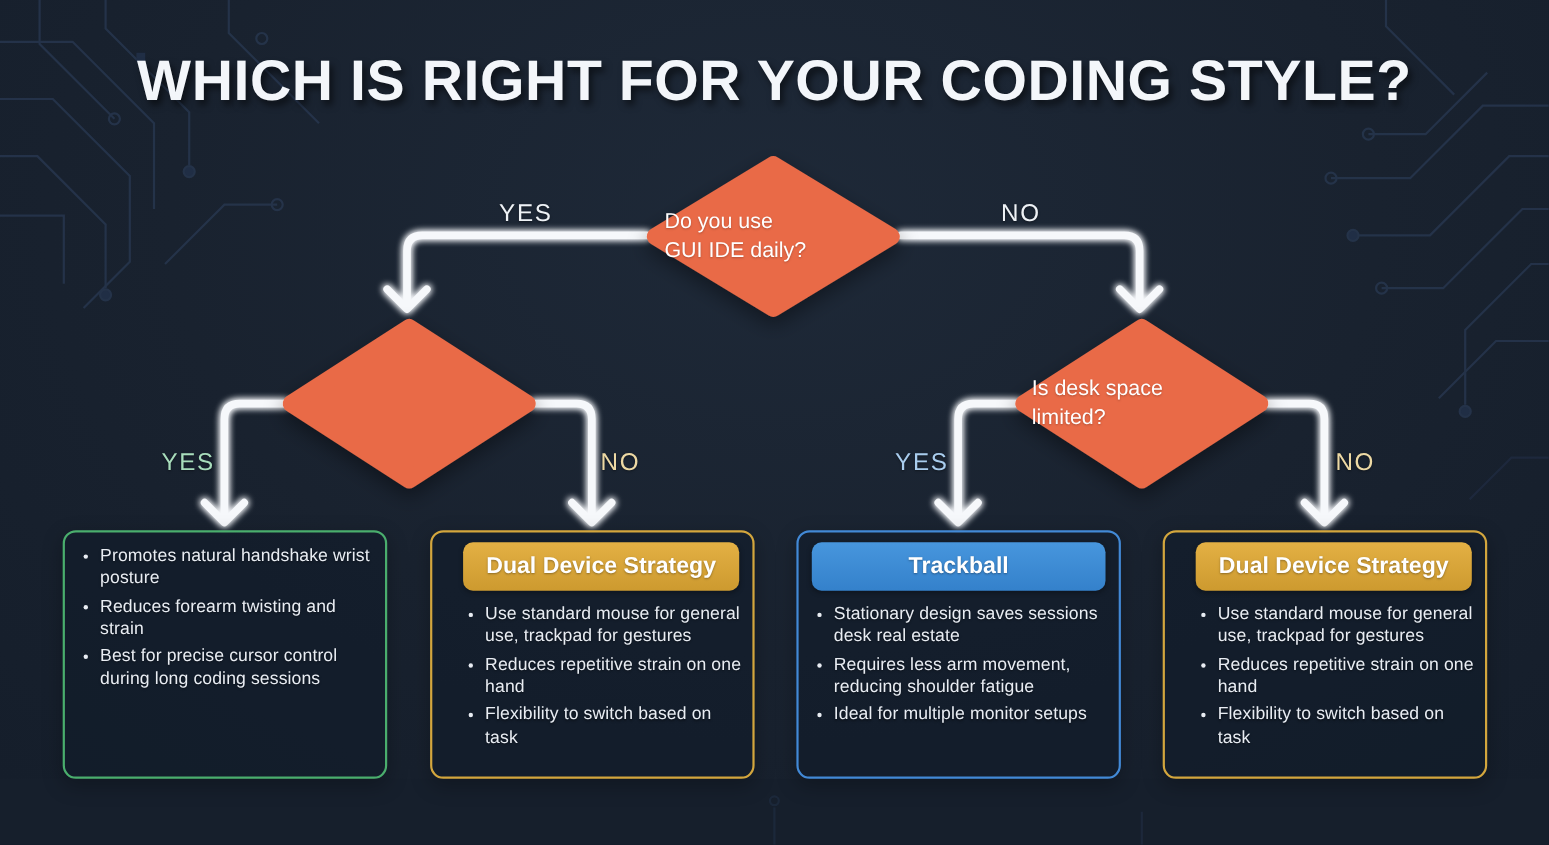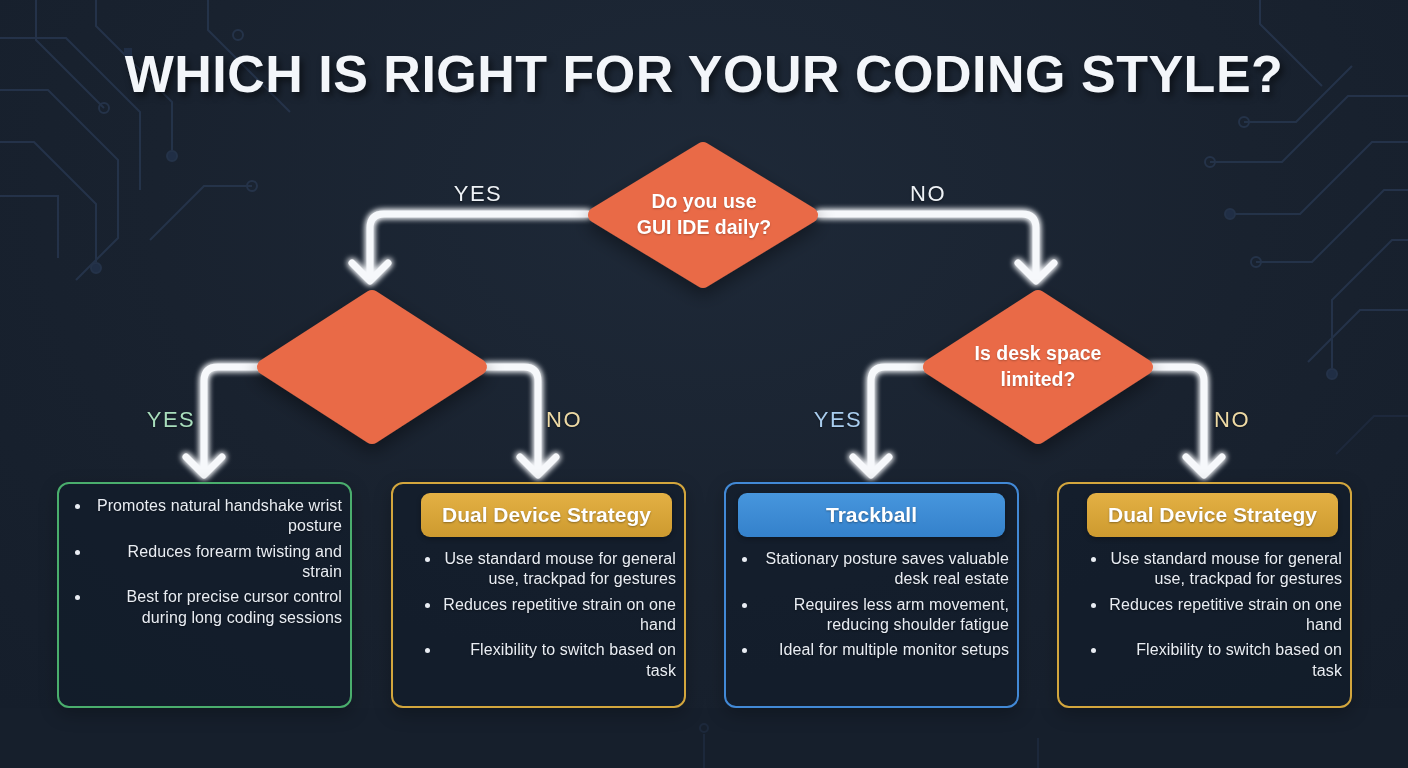--- a/index.html
+++ b/index.html
@@ -12,22 +12,22 @@
   svg.layer { position:absolute; left:0; top:0; width:1408px; height:768px; }
   .title {
     position:absolute; top:48px; left:0; width:100%;
     text-align:center; color:#f3f6fa; font-weight:bold; font-size:52px;
     letter-spacing:0.5px; line-height:1;
     text-shadow: 3px 4px 7px rgba(0,0,0,0.55);
     z-index:3;
   }
   .q {
     position:absolute; transform:translate(-50%,-50%);
-    color:#ffffff; font-weight:bold; font-size:19.5px; line-height:1.32;
-    text-align:center; white-space:pre-line; z-index:4;
+    color:#ffffff; font-weight:normal; font-size:19.5px; line-height:1.32;
+    white-space:pre-line; z-index:4;
     text-shadow:0 1px 2px rgba(0,0,0,0.25);
   }
   .edge-label {
     position:absolute; transform:translate(-50%,-50%);
     font-size:22px; letter-spacing:1.5px; z-index:4;
     text-shadow:0 1px 2px rgba(0,0,0,0.4);
   }
   .outcome {
     position:absolute; top:482px; width:295px; height:226px;
     border-radius:12px; border:2px solid; z-index:4;
@@ -35,21 +35,21 @@
     box-shadow:0 6px 18px rgba(0,0,0,0.25);
   }
   .outcome .pill {
     margin:9px 12px 0 12px; height:44px; border-radius:9px;
     display:flex; align-items:center; justify-content:center;
     color:#ffffff; font-weight:bold; font-size:21px;
     text-shadow:0 1px 2px rgba(0,0,0,0.35);
     box-shadow:0 2px 5px rgba(0,0,0,0.3);
   }
   .outcome ul {
-    margin:12px 8px 0 10px; padding-left:22px; list-style:disc outside;text-align:right;
+    margin:12px 8px 0 10px; padding-left:22px; list-style:disc outside;
   }
   .outcome li {
     color:#e9edf3; font-size:16px; line-height:1.27; margin-bottom:5px;
     text-shadow:0 1px 2px rgba(0,0,0,0.4); letter-spacing:0.1px;
   }
   .theme-green { border-color:#4aae6d; }
   .theme-green .pill { background:linear-gradient(180deg,#57bb76,#41a363); }
   .theme-gold  { border-color:#d3a63d;padding-left:16px; }
   .theme-gold  .pill { background:linear-gradient(180deg,#e3b044,#cd9a2f); }
   .theme-blue  { border-color:#4289d6; }
@@ -163,21 +163,21 @@
     <ul>
       <li>Use standard mouse for general use, trackpad for gestures</li>
       <li>Reduces repetitive strain on one hand</li>
       <li>Flexibility to switch based on task</li>
     </ul>
   </section>
 
   <section class="outcome theme-blue" style="left:724px">
     <header class="pill">Trackball</header>
     <ul>
-      <li>Stationary posture saves valuable desk real estate</li>
+      <li>Stationary design saves sessions desk real estate</li>
       <li>Requires less arm movement, reducing shoulder fatigue</li>
       <li>Ideal for multiple monitor setups</li>
     </ul>
   </section>
 
   <section class="outcome theme-gold" style="left:1057px">
     <header class="pill">Dual Device Strategy</header>
     <ul>
       <li>Use standard mouse for general use, trackpad for gestures</li>
       <li>Reduces repetitive strain on one hand</li>

